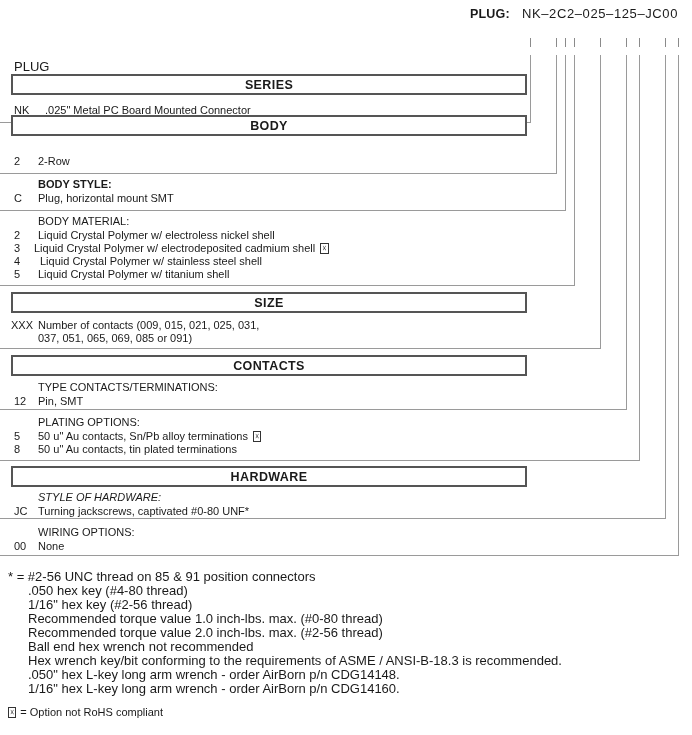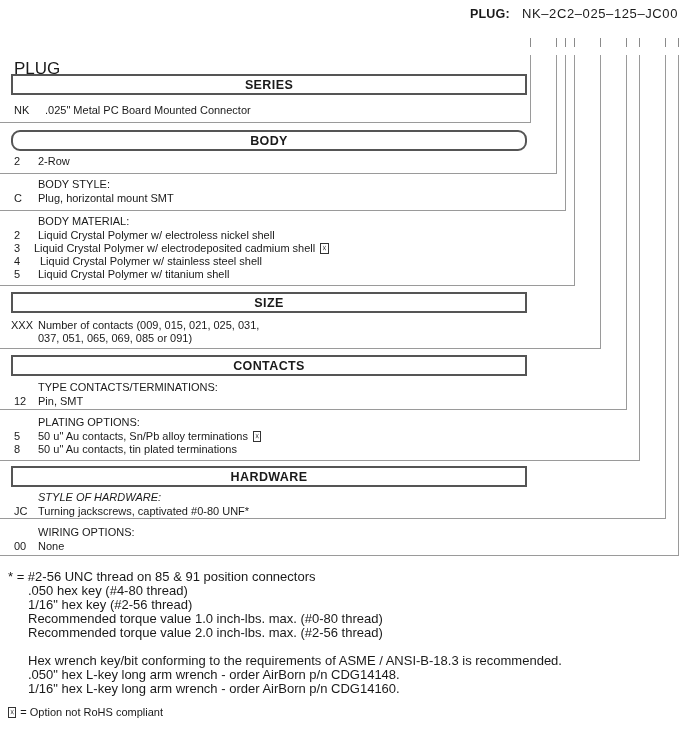--- a/index.html
+++ b/index.html
@@ -30,21 +30,21 @@
   
   .boxhdr{
     position:absolute;left:11px;width:516px;height:21px;
     border:2px solid #555;background:#fff;
     display:flex;align-items:center;justify-content:center;
     font-weight:bold;font-size:12.5px;letter-spacing:.4px;
     box-sizing:border-box;
   }
 
   
-  .plug-label{position:absolute;left:14px;font-size:17px;}
+  .plug-label{position:absolute;left:14px;font-size:13px;}
   .row{position:absolute;font-size:11px;white-space:nowrap;}
   .code{position:absolute;font-size:11px;}
   .subhdr{position:absolute;font-size:11px;white-space:nowrap;}
 
   .rohs{
     display:inline-block;border:1px solid #333;
     font-size:8px;line-height:8px;padding:1px 1px 0 1px;
     vertical-align:1px;margin-left:5px;font-family:"Liberation Sans",sans-serif;
   }
 
@@ -94,25 +94,25 @@
   <div class="hrule" style="top:460px;width:640px;"></div>
   <div class="hrule" style="top:518px;width:666px;"></div>
   <div class="hrule" style="top:555px;width:679px;"></div>
 
   <div class="plug-label" style="top:59px;">PLUG</div>
 
   <div class="boxhdr" style="top:74px;">SERIES</div>
   <div class="code" style="left:14px;top:104px;">NK</div>
   <div class="row" style="left:45px;top:104px;">.025" Metal PC Board Mounted Connector</div>
 
-  <div class="boxhdr" style="top:130px;border-radius:9px;">BODY</div>
+  <div class="boxhdr" style="top:115px;">BODY</div>
   <div class="code" style="left:14px;top:155px;">2</div>
   <div class="row" style="left:38px;top:155px;">2-Row</div>
 
-  <div class="subhdr" style="left:38px;top:178px;">BODY STYLE:</div>
+  <div class="subhdr" style="left:38px;top:178px;font-weight:bold;">BODY STYLE:</div>
   <div class="code" style="left:14px;top:192px;">C</div>
   <div class="row" style="left:38px;top:192px;">Plug, horizontal mount SMT</div>
 
   <div class="subhdr" style="left:38px;top:215px;">BODY MATERIAL:</div>
 
   <div class="code" style="left:14px;top:229px;">2</div>
   <div class="row" style="left:38px;top:229px;">
     <span>Liquid Crystal Polymer w/ electroless nickel shell</span>
   </div>
 
@@ -160,20 +160,21 @@
 
   <div class="subhdr" style="left:38px;top:526px;">WIRING OPTIONS:</div>
   <div class="code" style="left:14px;top:540px;">00</div>
   <div class="row" style="left:38px;top:540px;">None</div>
 
   <div class="fn" style="left:8px;top:569px;">* = #2-56 UNC thread on 85 &amp; 91 position connectors</div>
   <div class="fn" style="left:28px;top:583px;">.050 hex key (#4-80 thread)</div>
   <div class="fn" style="left:28px;top:597px;">1/16" hex key (#2-56 thread)</div>
   <div class="fn" style="left:28px;top:611px;">Recommended torque value 1.0 inch-lbs. max. (#0-80 thread)</div>
   <div class="fn" style="left:28px;top:625px;">Recommended torque value 2.0 inch-lbs. max. (#2-56 thread)</div>
+  <div class="fn" style="left:28px;top:639px;">Ball end hex wrench not recommended</div>
   <div class="fn" style="left:28px;top:653px;">Hex wrench key/bit conforming to the requirements of ASME / ANSI-B-18.3 is recommended.</div>
   <div class="fn" style="left:28px;top:667px;">.050" hex L-key long arm wrench - order AirBorn p/n CDG14148.</div>
   <div class="fn" style="left:28px;top:681px;">1/16" hex L-key long arm wrench - order AirBorn p/n CDG14160.</div>
 
   <div class="fnote-rohs" style="left:8px;top:706px;">
     <span class="rohs">☓</span><span>= Option not RoHS compliant</span>
   </div>
 
 </div>
 

